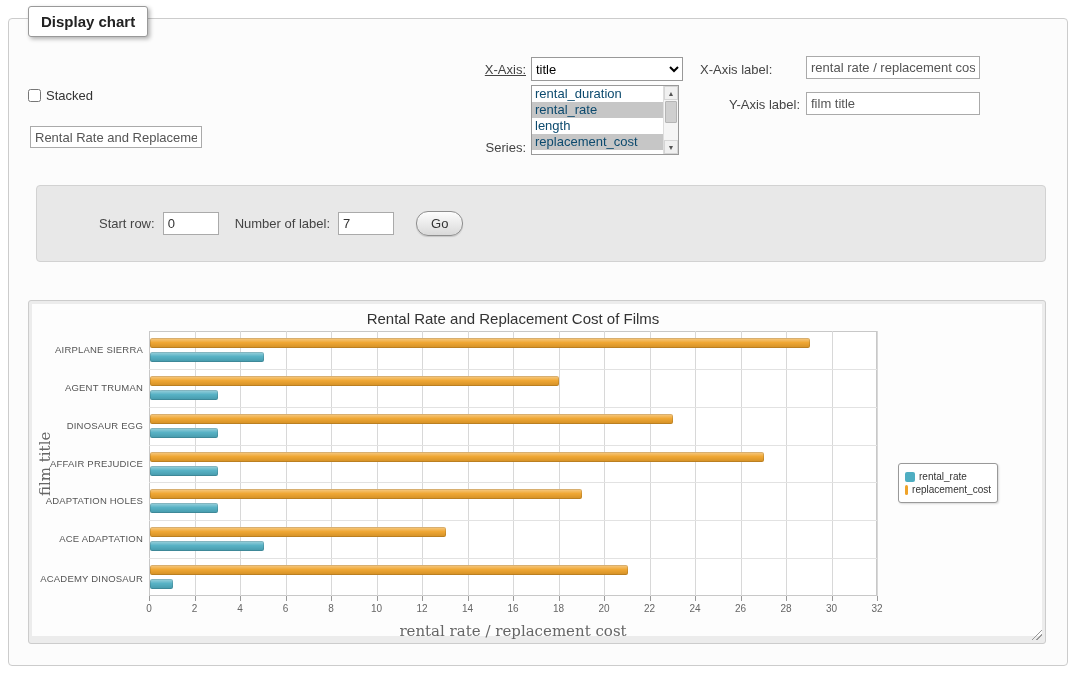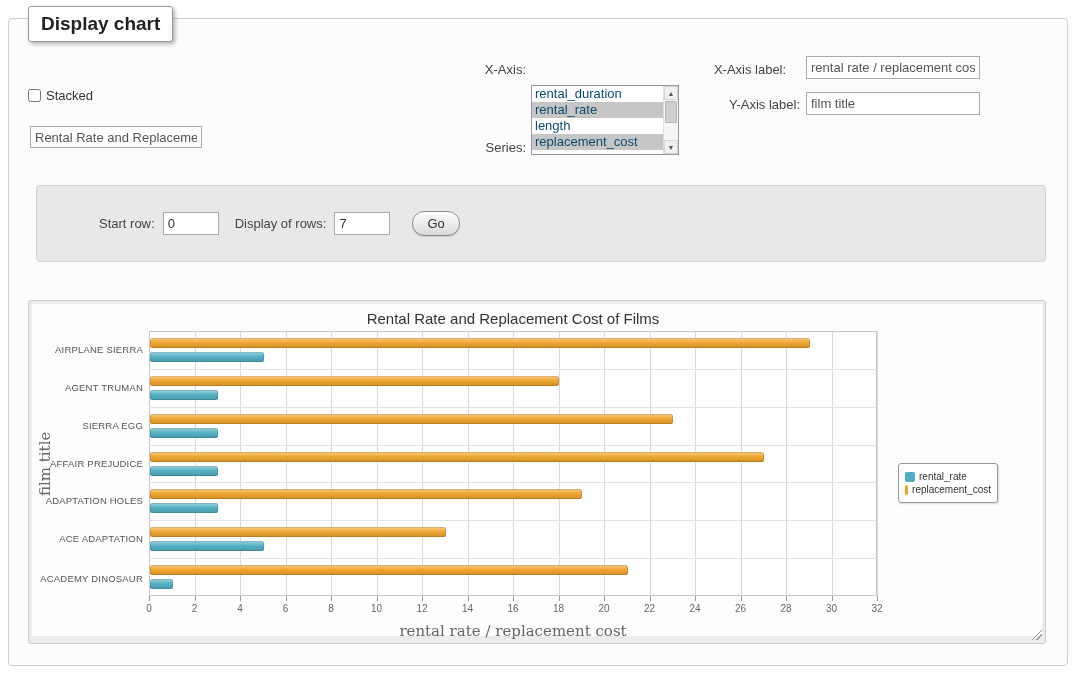--- a/index.html
+++ b/index.html
@@ -2,43 +2,43 @@
 <html><head>
 <meta charset="utf-8">
 <style>
   * { box-sizing: border-box; margin: 0; padding: 0; }
   body { background: #fff; font-family: "Liberation Sans", sans-serif; font-size: 13px; color: #333; }
   #page { position: relative; width: 1081px; height: 681px; background: #fff; overflow: hidden; }
   .abs { position: absolute; }
 
   
   #fieldset-bg { left: 8px; top: 18px; width: 1060px; height: 648px; border: 1px solid #ccc; border-radius: 4px; background: #fcfcfc; }
-  #legend-box { left: 28px; top: 6px; padding: 6px 12px; background: #fff; border: 1px solid #999; border-radius: 3px; box-shadow: 2px 2px 4px rgba(0,0,0,.3); font-weight: bold; font-size: 19px; color: #222; z-index: 5; }
+  #legend-box { left: 28px; top: 6px; padding: 6px 12px; background: #fff; border: 1px solid #999; border-radius: 3px; box-shadow: 2px 2px 4px rgba(0,0,0,.3); font-weight: bold; font-size: 15px; color: #222; z-index: 5; }
 
   
   #chart-type-group { left: 28px; top: 55px; display: flex; align-items: center; gap: 12px; }
   .radio-opt { display: flex; align-items: center; gap: 3px; cursor: default; }
   #stacked-row { left: 28px; top: 88px; display: flex; align-items: center; gap: 5px; }
   #title-input { left: 30px; top: 126px; width: 172px; height: 22px; border: 1px solid #aaa; padding: 2px 4px; font-size: 13px; color: #555; font-family: "Liberation Sans", sans-serif; }
 
   .field-label { color: #444; }
-  #x-axis-label-text { left: 430px; top: 62px; width: 96px; text-align: right; }
+  #x-axis-label-text { left: 430px; top: 62px; width: 96px; text-align: right; text-decoration: underline; }
   #x-axis-select { left: 531px; top: 57px; width: 152px; height: 24px; font-size: 13px; border: 1px solid #999; background: #fff; font-family: "Liberation Sans", sans-serif; }
   #series-label-text { left: 430px; top: 140px; width: 96px; text-align: right; }
 
   #series-listbox { left: 531px; top: 85px; width: 148px; height: 70px; border: 1px solid #999; background: #fff; overflow: hidden; }
   .list-opt { height: 16px; line-height: 16px; padding-left: 3px; margin-right: 15px; font-size: 13px; color: #0c4a6e; white-space: nowrap; overflow: hidden; }
   .list-opt.sel { background: #c6c6c6; }
   #series-scrollbar { position: absolute; right: 0; top: 0; width: 15px; height: 100%; background: #f5f5f5; border-left: 1px solid #ddd; }
   .sb-arrow { position: absolute; left: 0; width: 14px; height: 14px; background: #f0f0f0; color: #555; font-size: 7px; line-height: 14px; text-align: center; border: 1px solid #d5d5d5; }
   #sb-up { top: 0; }
   #sb-down { bottom: 0; }
   #sb-thumb { position: absolute; left: 1px; top: 15px; width: 12px; height: 22px; background: #cfcfcf; border: 1px solid #b5b5b5; border-radius: 1px; }
 
-  #x-axis-field-label { left: 700px; top: 62px; width: 100px; text-align: center; }
+  #x-axis-field-label { left: 700px; top: 62px; width: 100px; text-align: left; }
   #x-axis-label-input { left: 806px; top: 56px; width: 174px; height: 23px; border: 1px solid #aaa; padding: 2px 4px; font-size: 13px; color: #555; font-family: "Liberation Sans", sans-serif; }
   #y-axis-field-label { left: 700px; top: 97px; width: 100px; text-align: right; }
   #y-axis-label-input { left: 806px; top: 92px; width: 174px; height: 23px; border: 1px solid #aaa; padding: 2px 4px; font-size: 13px; color: #555; font-family: "Liberation Sans", sans-serif; }
 
   
   #rows-panel { left: 36px; top: 185px; width: 1010px; height: 77px; background: #e8e8e8; border: 1px solid #d2d2d2; border-radius: 4px; }
   #rows-inner { position: absolute; left: 62px; top: 0; height: 100%; display: flex; align-items: center; gap: 8px; }
   .small-input { width: 56px; height: 23px; border: 1px solid #aaa; padding: 2px 4px; font-size: 13px; color: #333; font-family: "Liberation Sans", sans-serif; }
   #go-button { margin-left: 14px; padding: 4px 14px; font-size: 13px; color: #333; border: 1px solid #8e8e8e; border-radius: 12px; background: linear-gradient(#fdfdfd, #d9d9d9); box-shadow: 0 1px 1px rgba(0,0,0,.15); cursor: pointer; font-family: "Liberation Sans", sans-serif; }
 
@@ -76,20 +76,23 @@
 
 
   <div class="abs" id="stacked-row">
     <input type="checkbox" id="stacked-checkbox" style="">
     <span>Stacked</span>
   </div>
 
   <input class="abs" id="title-input" type="text" value="Rental Rate and Replacement Cost of Films" style="">
 
   <span class="abs field-label" id="x-axis-label-text">X-Axis:</span>
+  <select class="abs" id="x-axis-select">
+    <option>title</option>
+  </select>
 
   <span class="abs field-label" id="series-label-text">Series:</span>
   <div class="abs" id="series-listbox">
     <div class="list-opt">rental_duration</div>
       <div class="list-opt sel">rental_rate</div>
       <div class="list-opt">length</div>
       <div class="list-opt sel">replacement_cost</div>
       <div id="series-scrollbar">
       <div class="sb-arrow" id="sb-up">▲</div>
       <div id="sb-thumb"></div>
@@ -100,21 +103,21 @@
   <span class="abs field-label" id="x-axis-field-label">X-Axis label:</span>
   <input class="abs" id="x-axis-label-input" type="text" value="rental rate / replacement cost" style="">
 
   <span class="abs field-label" id="y-axis-field-label">Y-Axis label:</span>
   <input class="abs" id="y-axis-label-input" type="text" value="film title" style="">
 
   <div class="abs" id="rows-panel">
     <div id="rows-inner">
       <span class="field-label">Start row:</span>
       <input class="small-input" type="text" value="0" style="">
-      <span class="field-label" style="margin-left:8px">Display of rows:</span>
+      <span class="field-label" style="margin-left:8px">Number of label:</span>
       <input class="small-input" type="text" value="7" style="">
       <button id="go-button">Go</button>
     </div>
   </div>
 
   <div class="abs" id="chart-panel">
     <div id="chart-inner">
         <div class="chart-title" style="left: 117px; top: 6px; width: 728px;">Rental Rate and Replacement Cost of Films</div>
         <div class="plot-bg" style="left: 117px; top: 27px; width: 728px; height: 265px;"></div>
         <div class="vgrid" style="left: 162.5px; top: 27px; height: 265px;"></div>
@@ -172,21 +175,21 @@
         <div class="tick" style="left: 799.5px; top: 292px;"></div>
         <div class="tick-label" style="left: 784.5px; top: 299px;">30</div>
         <div class="tick" style="left: 845px; top: 292px;"></div>
         <div class="tick-label" style="left: 830px; top: 299px;">32</div>
         <div class="cat-label" style="left: -5px; top: 39.9px; width: 116px;">AIRPLANE SIERRA</div>
         <div class="bar" style="left: 118px; top: 33.9px; width: 659.5px; background-color: rgb(239, 163, 42);"></div>
         <div class="bar" style="left: 118px; top: 47.9px; width: 113.5px; background-color: rgb(79, 174, 194);"></div>
         <div class="cat-label" style="left: -5px; top: 77.8px; width: 116px;">AGENT TRUMAN</div>
         <div class="bar" style="left: 118px; top: 71.8px; width: 409.3px; background-color: rgb(239, 163, 42);"></div>
         <div class="bar" style="left: 118px; top: 85.8px; width: 68px; background-color: rgb(79, 174, 194);"></div>
-        <div class="cat-label" style="left: -5px; top: 115.6px; width: 116px;">SIERRA EGG</div>
+        <div class="cat-label" style="left: -5px; top: 115.6px; width: 116px;">DINOSAUR EGG</div>
         <div class="bar" style="left: 118px; top: 109.6px; width: 523px; background-color: rgb(239, 163, 42);"></div>
         <div class="bar" style="left: 118px; top: 123.6px; width: 68px; background-color: rgb(79, 174, 194);"></div>
         <div class="cat-label" style="left: -5px; top: 153.5px; width: 116px;">AFFAIR PREJUDICE</div>
         <div class="bar" style="left: 118px; top: 147.5px; width: 614px; background-color: rgb(239, 163, 42);"></div>
         <div class="bar" style="left: 118px; top: 161.5px; width: 68px; background-color: rgb(79, 174, 194);"></div>
         <div class="cat-label" style="left: -5px; top: 191.4px; width: 116px;">ADAPTATION HOLES</div>
         <div class="bar" style="left: 118px; top: 185.4px; width: 432px; background-color: rgb(239, 163, 42);"></div>
         <div class="bar" style="left: 118px; top: 199.4px; width: 68px; background-color: rgb(79, 174, 194);"></div>
         <div class="cat-label" style="left: -5px; top: 229.2px; width: 116px;">ACE ADAPTATION</div>
         <div class="bar" style="left: 118px; top: 223.2px; width: 295.5px; background-color: rgb(239, 163, 42);"></div>

